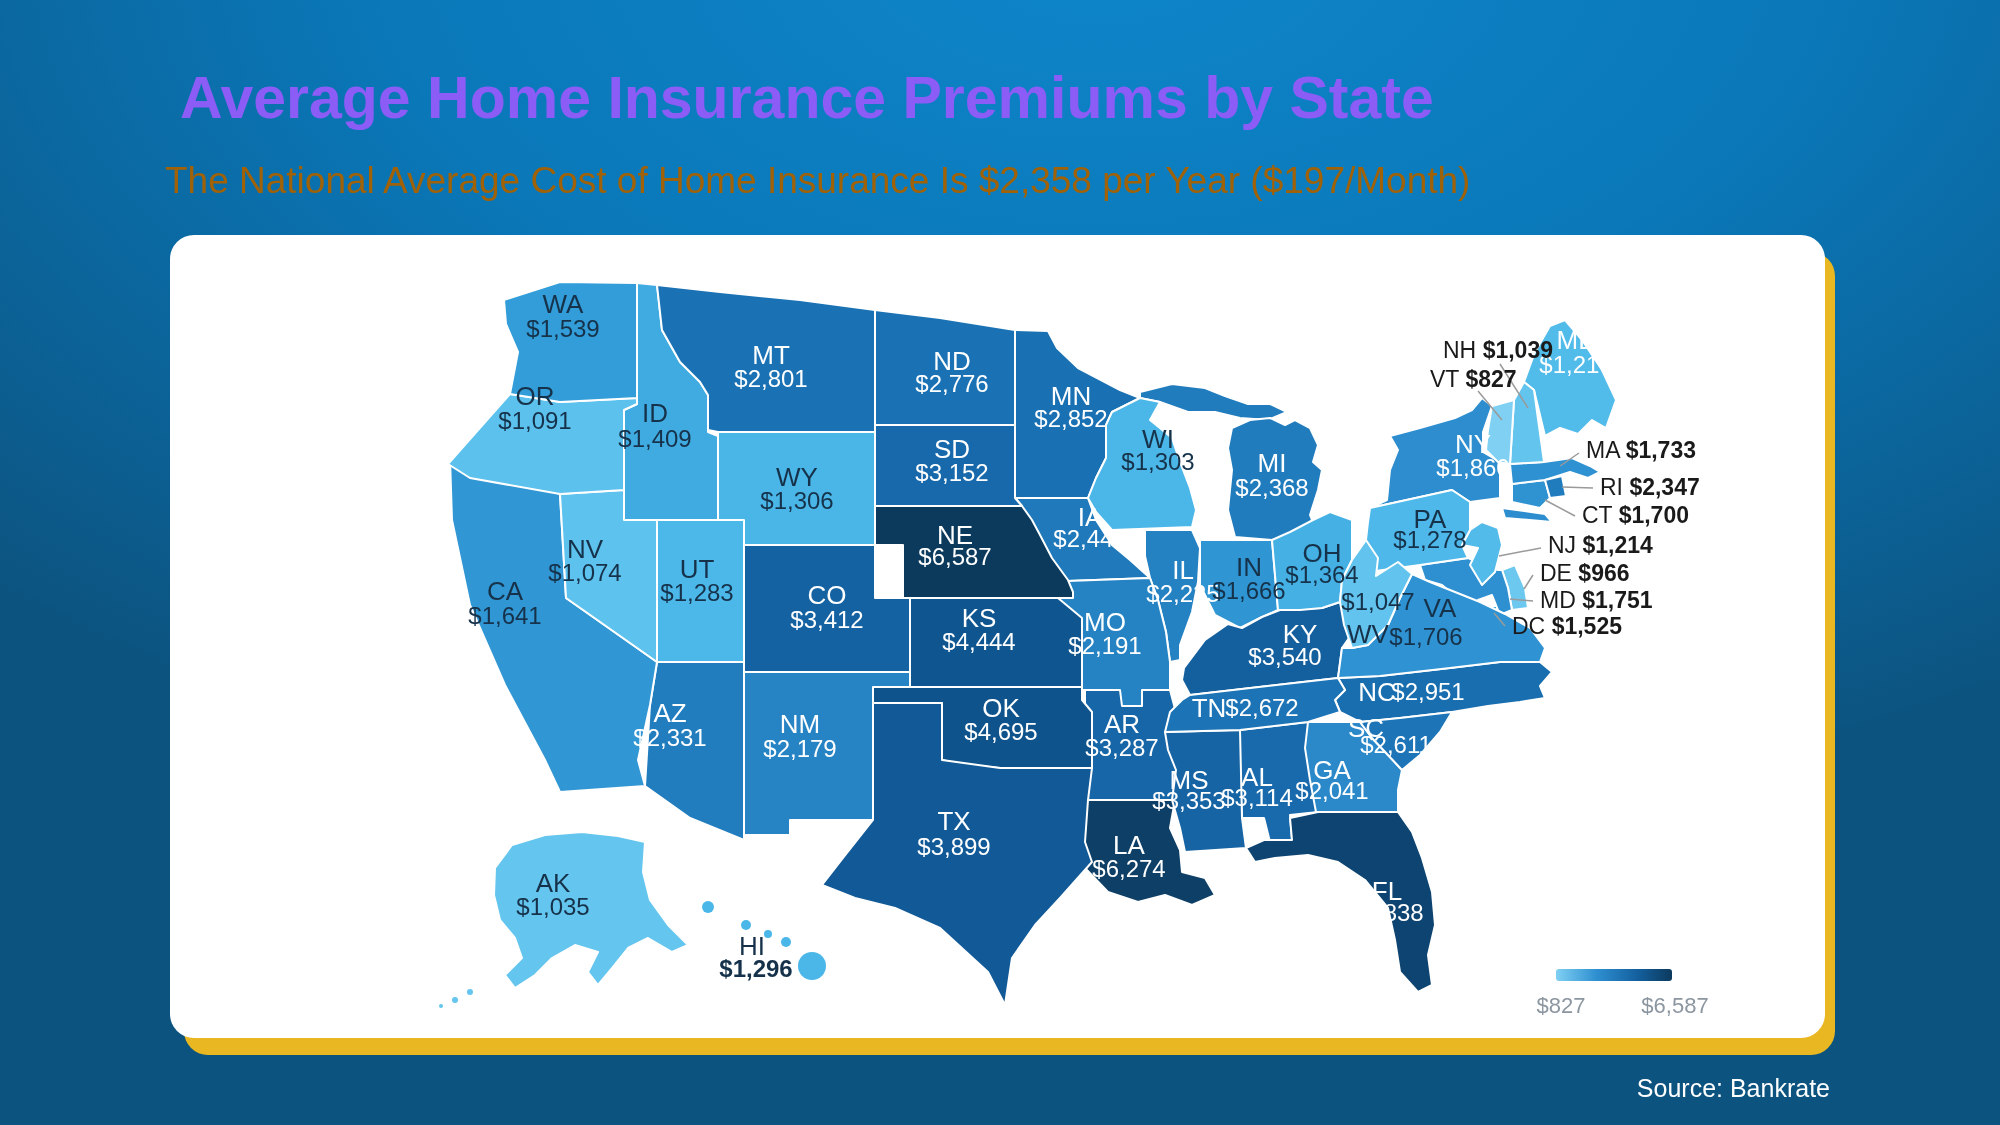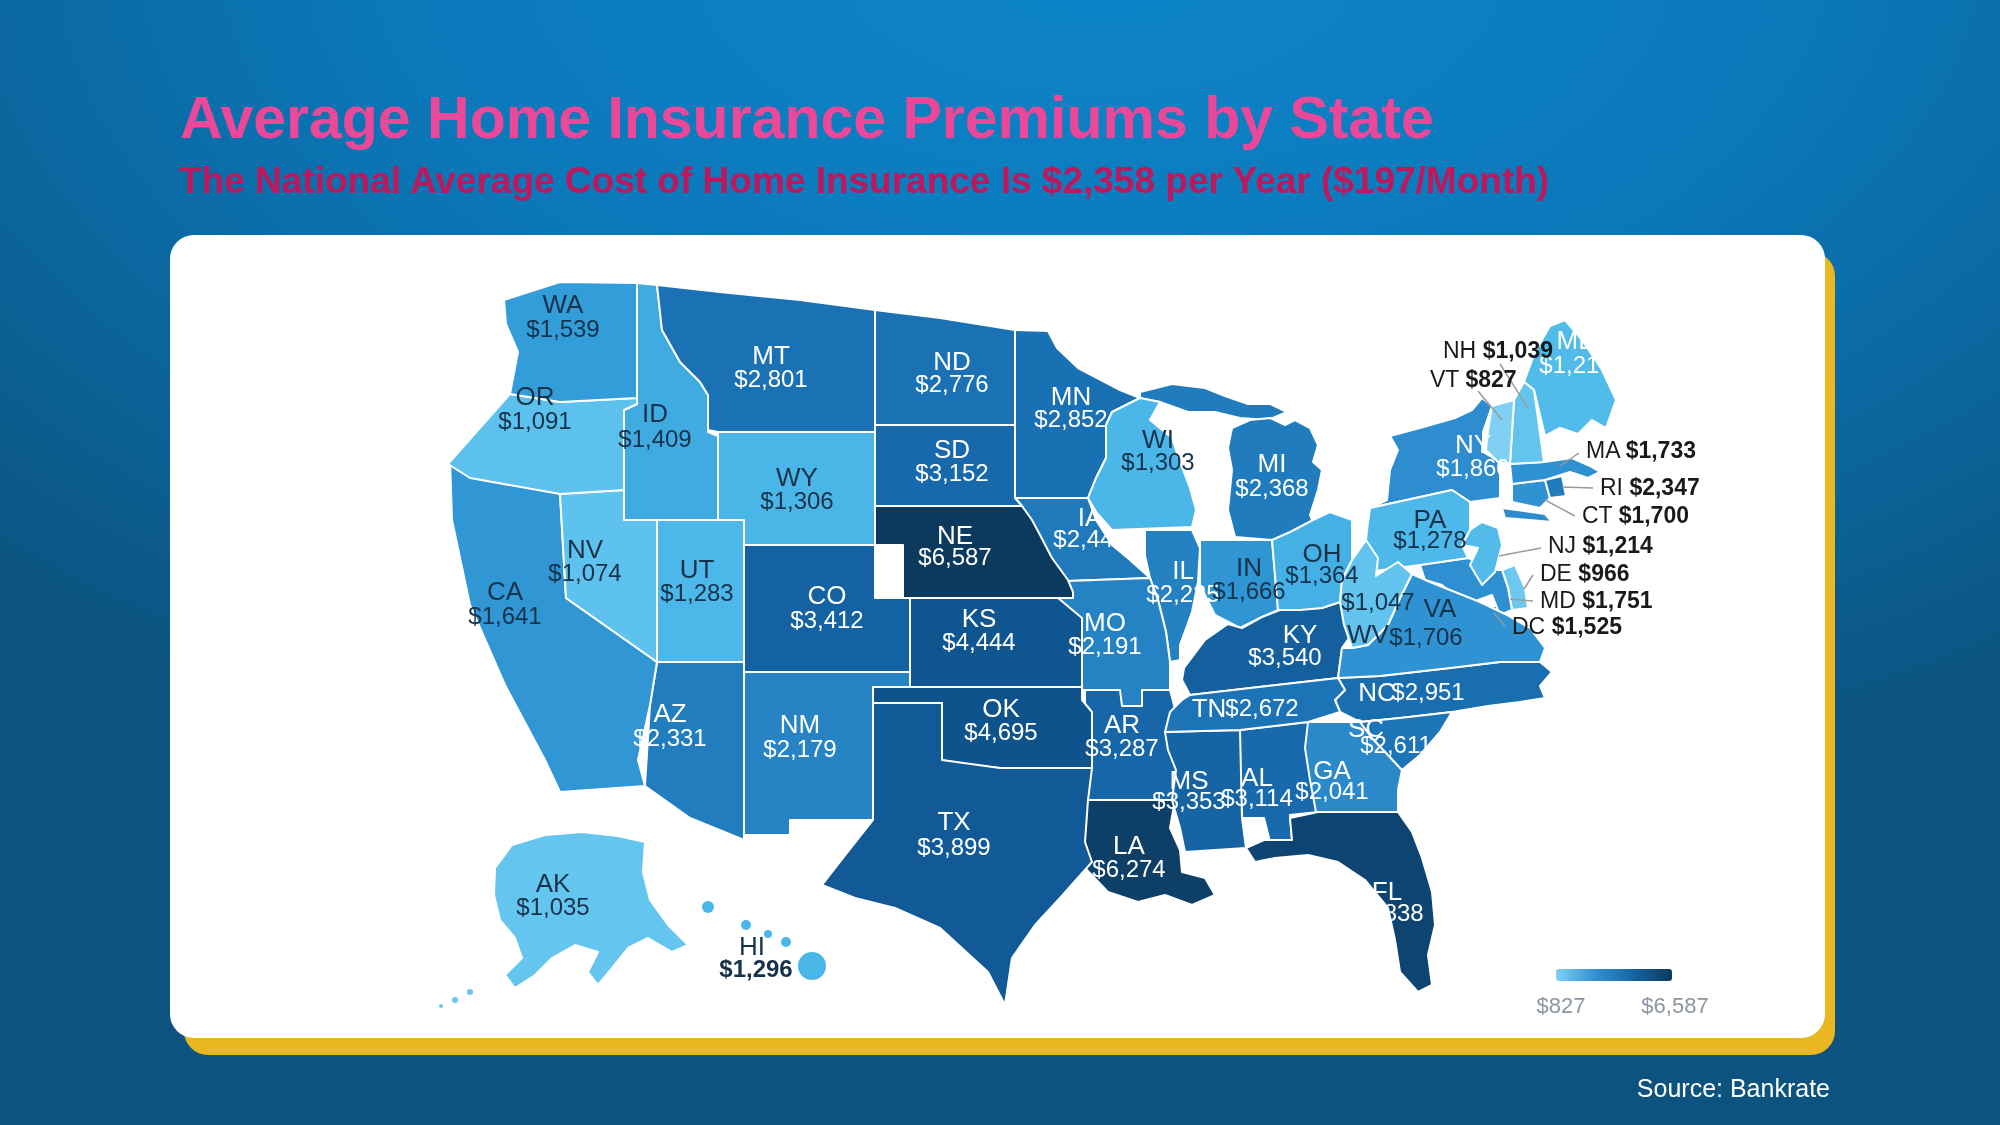--- a/index.html
+++ b/index.html
@@ -2,26 +2,26 @@
 <html><head>
 <meta charset="utf-8">
 <style>
   html,body{margin:0;padding:0;}
   body{
     width:2000px;height:1125px;overflow:hidden;position:relative;
     font-family:"Liberation Sans", sans-serif;
     background:radial-gradient(ellipse 1600px 900px at 55% -5%, #0E86CA 0%, #0A78B9 45%, #0C537F 100%);
   }
   .title{
-    position:absolute;left:180px;top:84px;color:#ec4899;
+    position:absolute;left:180px;top:64px;color:#8b5cf6;
     font-size:59px;font-weight:bold;letter-spacing:0px;white-space:nowrap;
   }
   .subtitle{
-    position:absolute;left:179px;top:160px;color:#be185d;
-    font-size:37px;font-weight:700;white-space:nowrap;
+    position:absolute;left:165px;top:160px;color:#a16207;
+    font-size:37px;font-weight:400;white-space:nowrap;
   }
   .card-shadow{
     position:absolute;left:184px;top:252px;width:1651px;height:803px;
     border-radius:24px;background:#E8B722;
   }
   .card{
     position:absolute;left:170px;top:235px;width:1655px;height:803px;
     border-radius:24px;background:#ffffff;
   }
   svg.map{position:absolute;left:0;top:0;width:2000px;height:1125px;}

